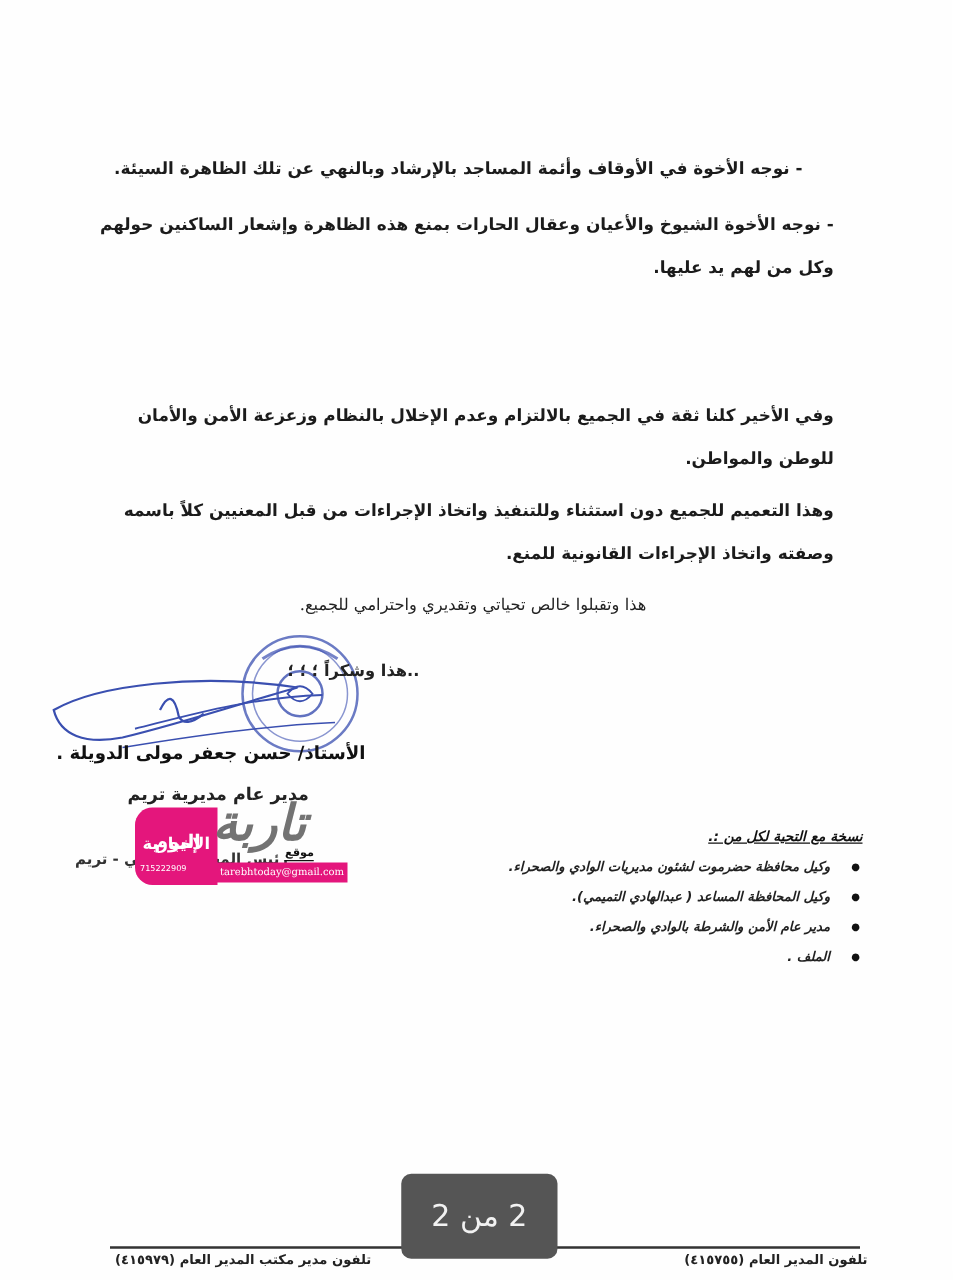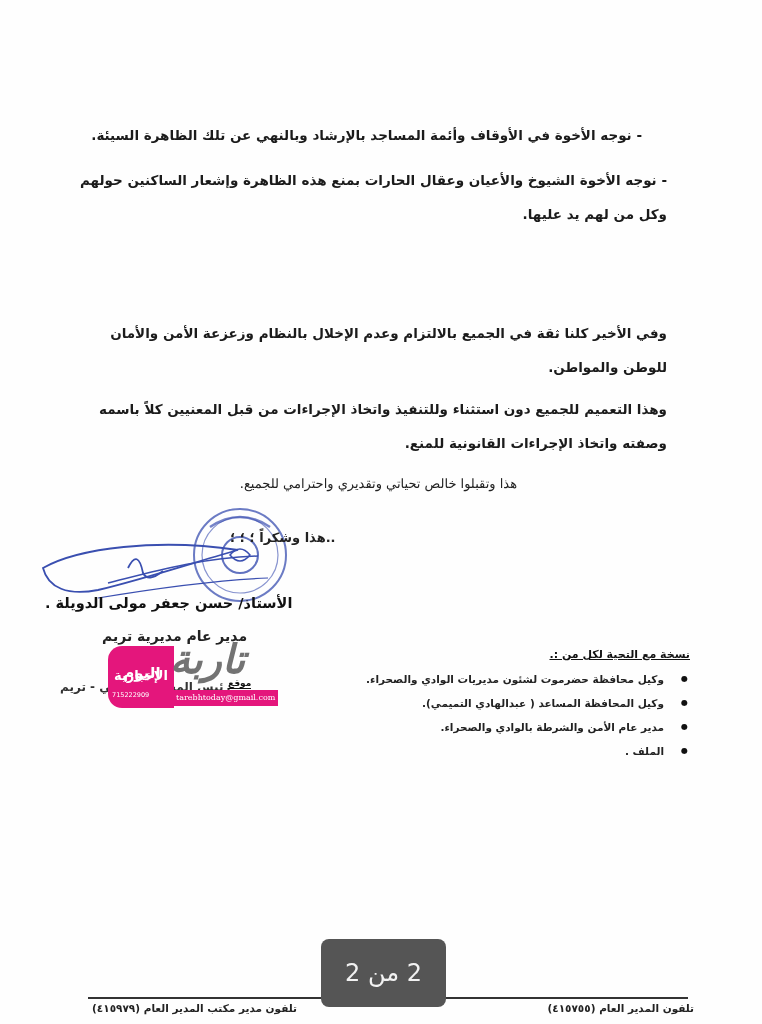--- a/index.html
+++ b/index.html
@@ -21,21 +21,21 @@
   .signer-org { position:absolute; top:680px; left:60px; direction:rtl; font-weight:bold; font-size:12px; color:#333; }
   .watermark { position:absolute; left:108px; top:640px; width:172px; height:68px; }
   .wm-pink { position:absolute; left:0; top:6px; width:66px; height:62px; background:#e4167c; border-radius:14px 0 0 14px; }
   .wm-pink-strip { position:absolute; left:60px; top:50px; width:110px; height:16px; background:#e4167c; }
   .wm-line1 { position:absolute; left:6px; top:8px; width:56px; text-align:center; color:#fff; font-weight:bold; font-size:15px; direction:rtl;margin-top:16px; }
   .wm-line2 { position:absolute; left:2px; top:28px; width:62px; text-align:center; color:#fff; font-weight:bold; font-size:13px; direction:rtl; }
   .wm-phone { position:absolute; left:4px; top:51px; font-size:6.5px; color:#fff; }
   .wm-brand { position:absolute; left:62px; top:-4px; font-weight:bold; font-size:40px; color:#737373; direction:rtl; font-style:italic; letter-spacing:-1px; }
   .wm-mawqe { position:absolute; left:120px; top:38px; font-size:9px; color:#111; font-weight:bold; border-bottom:1.5px solid #111; }
   .wm-email { position:absolute; left:68px; top:53px; font-family:"DejaVu Serif", serif; font-size:8px; color:#fff; }
-  .cc-block { position:absolute; top:648px; right:72px; width:420px; direction:rtl; }
+  .cc-block { position:absolute; top:663px; right:72px; width:420px; direction:rtl;font-style:italic; }
   .cc-title { font-weight:bold; font-size:11px; text-decoration:underline; color:#111; margin-bottom:6px; }
   .cc-list { list-style:none; margin:0; padding:0; }
   .cc-item { font-weight:bold; font-size:10.5px; line-height:24px; color:#222; position:relative; padding-right:26px; }
   .cc-item::before { content:"\25CF"; position:absolute; right:2px; font-size:8px; color:#111; }
   .page-badge { position:absolute; left:321px; top:939px; width:125px; height:68px; background:#555555; border-radius:8px; display:flex; align-items:center; justify-content:center; }
   .page-badge span { color:#f2f2f2; font-size:24px; direction:rtl; font-family:"DejaVu Sans", sans-serif; }
   .footer-rule { position:absolute; top:997px; left:88px; width:600px; height:1.5px; background:#333; }
   .footer-left { position:absolute; top:1002px; left:92px; direction:rtl; font-weight:bold; font-size:10.5px; color:#222; }
   .footer-right { position:absolute; top:1002px; right:68px; direction:rtl; font-weight:bold; font-size:10.5px; color:#222; }
 </style>

